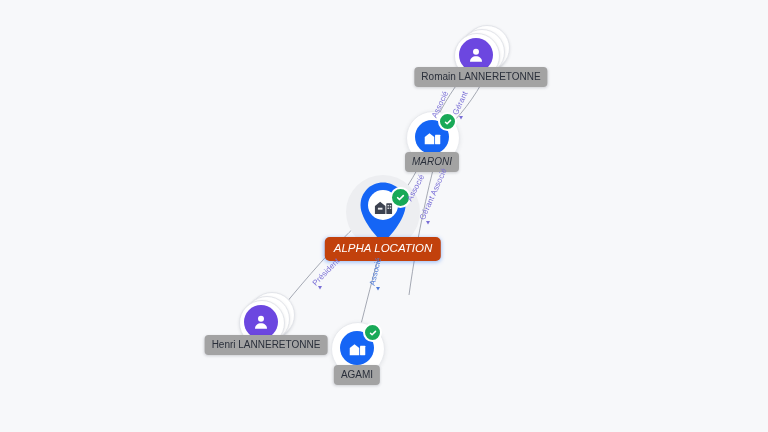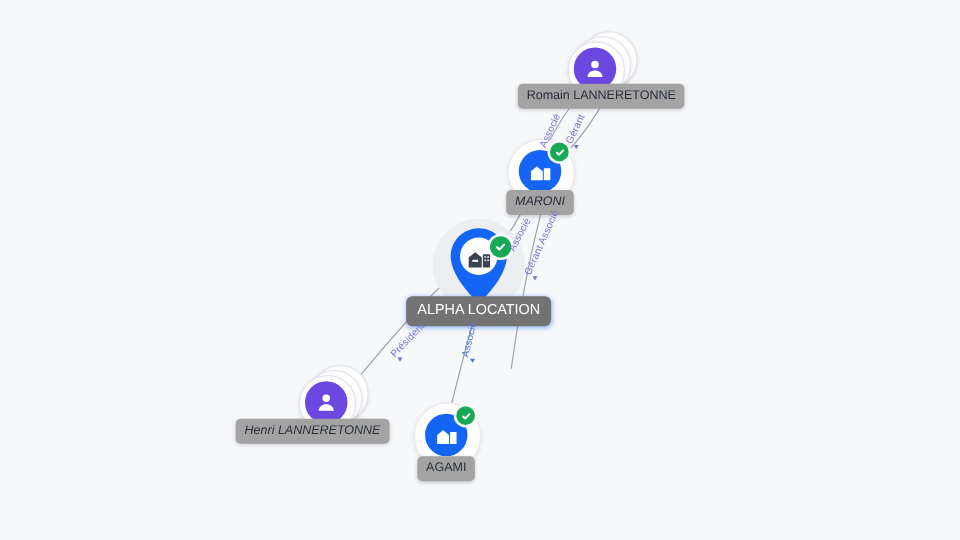--- a/index.html
+++ b/index.html
@@ -70,23 +70,24 @@
 
   
   .node-label{
     position:absolute;transform:translateX(-50%);
     background:#a3a3a3;color:#2a2f3a;
     font-size:10px;line-height:1;
     padding:5px 7px;border-radius:4px;white-space:nowrap;
     box-shadow:0 1px 3px rgba(40,45,60,.20);
   }
   .node-label.primary{
-    background:#737373;color:#ffffff;font-size:11.5px;font-weight:400;
+    background:#c2410c;color:#ffffff;font-size:11.5px;font-weight:400;
     padding:6px 9px;border-radius:5px;
     box-shadow:0 1px 4px rgba(21,101,245,.45);
+    font-style:italic;
   }
   .edge-label{
     position:absolute;font-size:8px;color:#7a6fd6;white-space:nowrap;
     transform-origin:left center;letter-spacing:.1px;
   }
   .edge-label.blue{color:#4f7bd8;}
 </style>
 </head>
 <body>
 
@@ -201,21 +202,21 @@
             <path d="M3 8.4l3.2 3.2L13 4.8"></path>
           </svg>
         </div>
       </div>
     </div>
   </div>
 <div id="labels-layer">
     <div class="node-label" style="left: 481px; top: 67px;">Romain LANNERETONNE</div>
     <div class="node-label" style="left: 432px; top: 152px; font-style: italic;">MARONI</div>
     <div class="node-label primary" style="left: 383px; top: 237px;">ALPHA LOCATION</div>
-    <div class="node-label" style="left: 250px; top: 335px; font-style: italic;">Henri LANNERETONNE</div>
+    <div class="node-label" style="left: 266px; top: 335px;">Henri LANNERETONNE</div>
     <div class="node-label" style="left: 357px; top: 365px; text-align: center;">AGAMI</div>
   </div>
 <div id="edge-labels-layer">
     <div class="edge-label" style="left: 434px; top: 113px; transform: rotate(-65deg);">Associé</div>
     <div class="edge-label" style="left: 455px; top: 110px; transform: rotate(-65deg);">Gérant</div>
     <div class="edge-label" style="left: 409px; top: 196px; transform: rotate(-62deg);">Associé</div>
     <div class="edge-label" style="left: 422px; top: 215px; transform: rotate(-66deg);">Gérant Associé</div>
     <div class="edge-label" style="left: 314px; top: 280px; transform: rotate(-46deg);">Président</div>
     <div class="edge-label blue" style="left: 372px; top: 281px; transform: rotate(-76deg);">Associé</div>
   </div>

